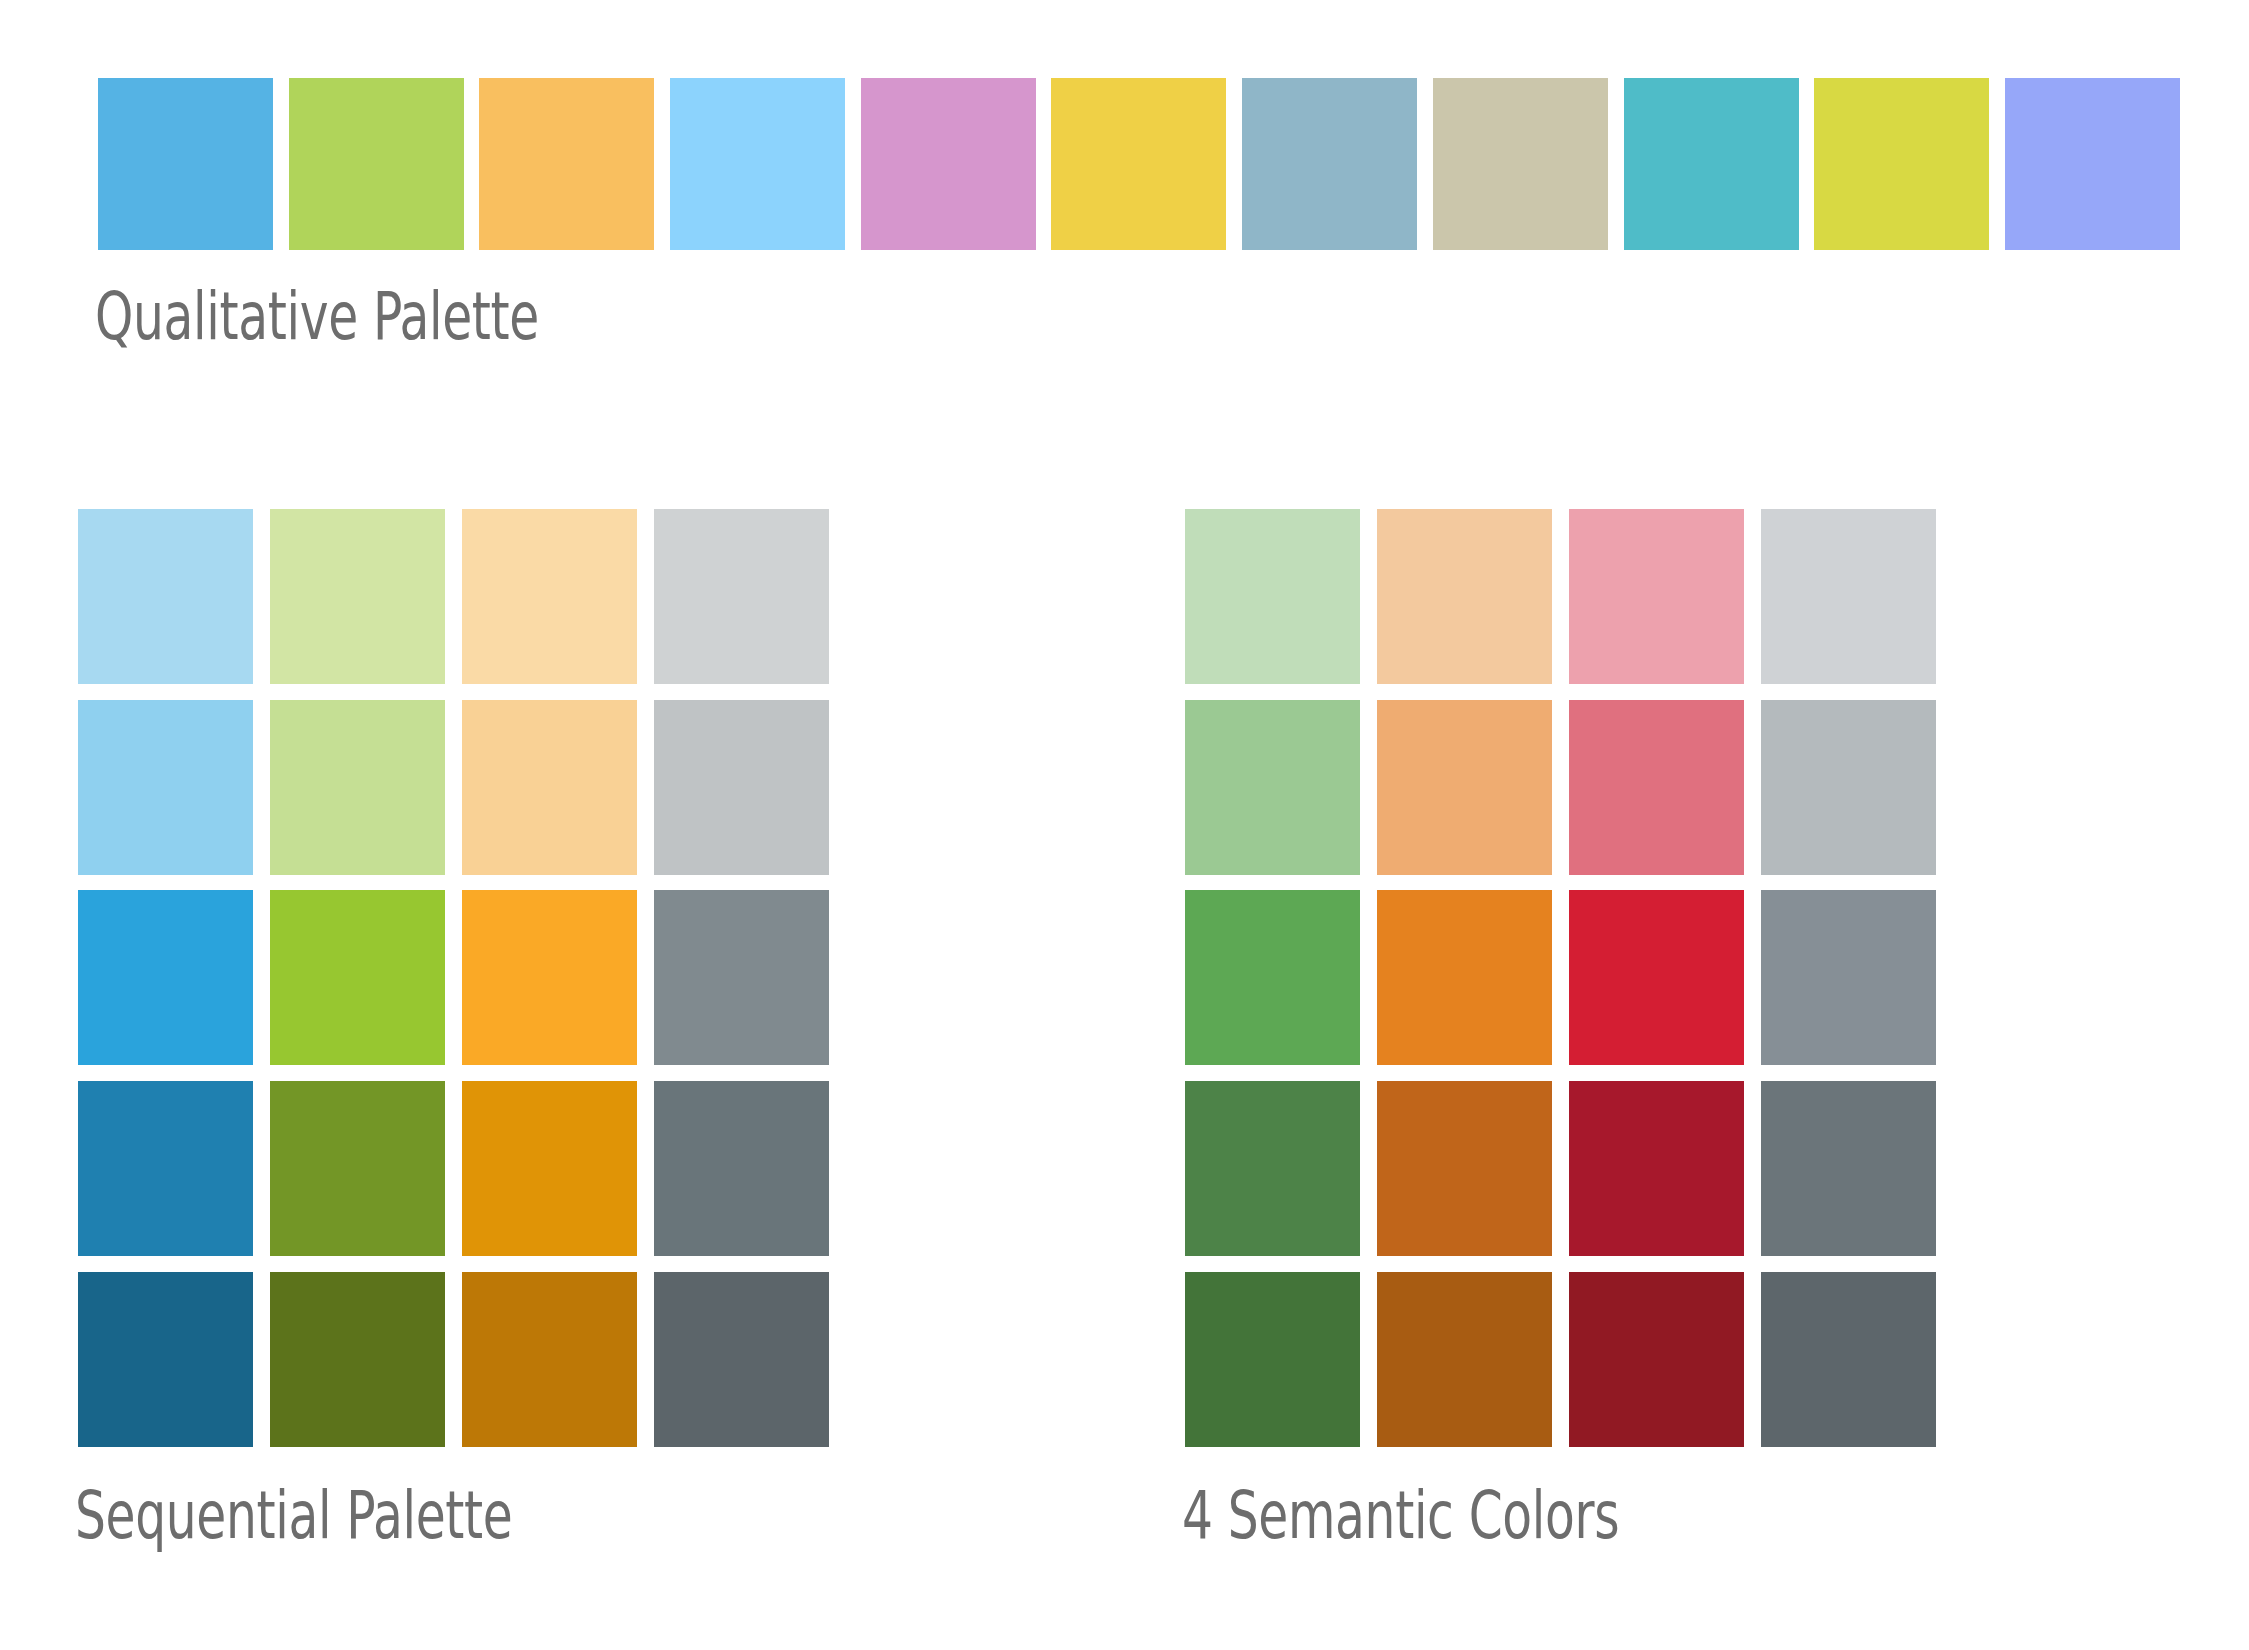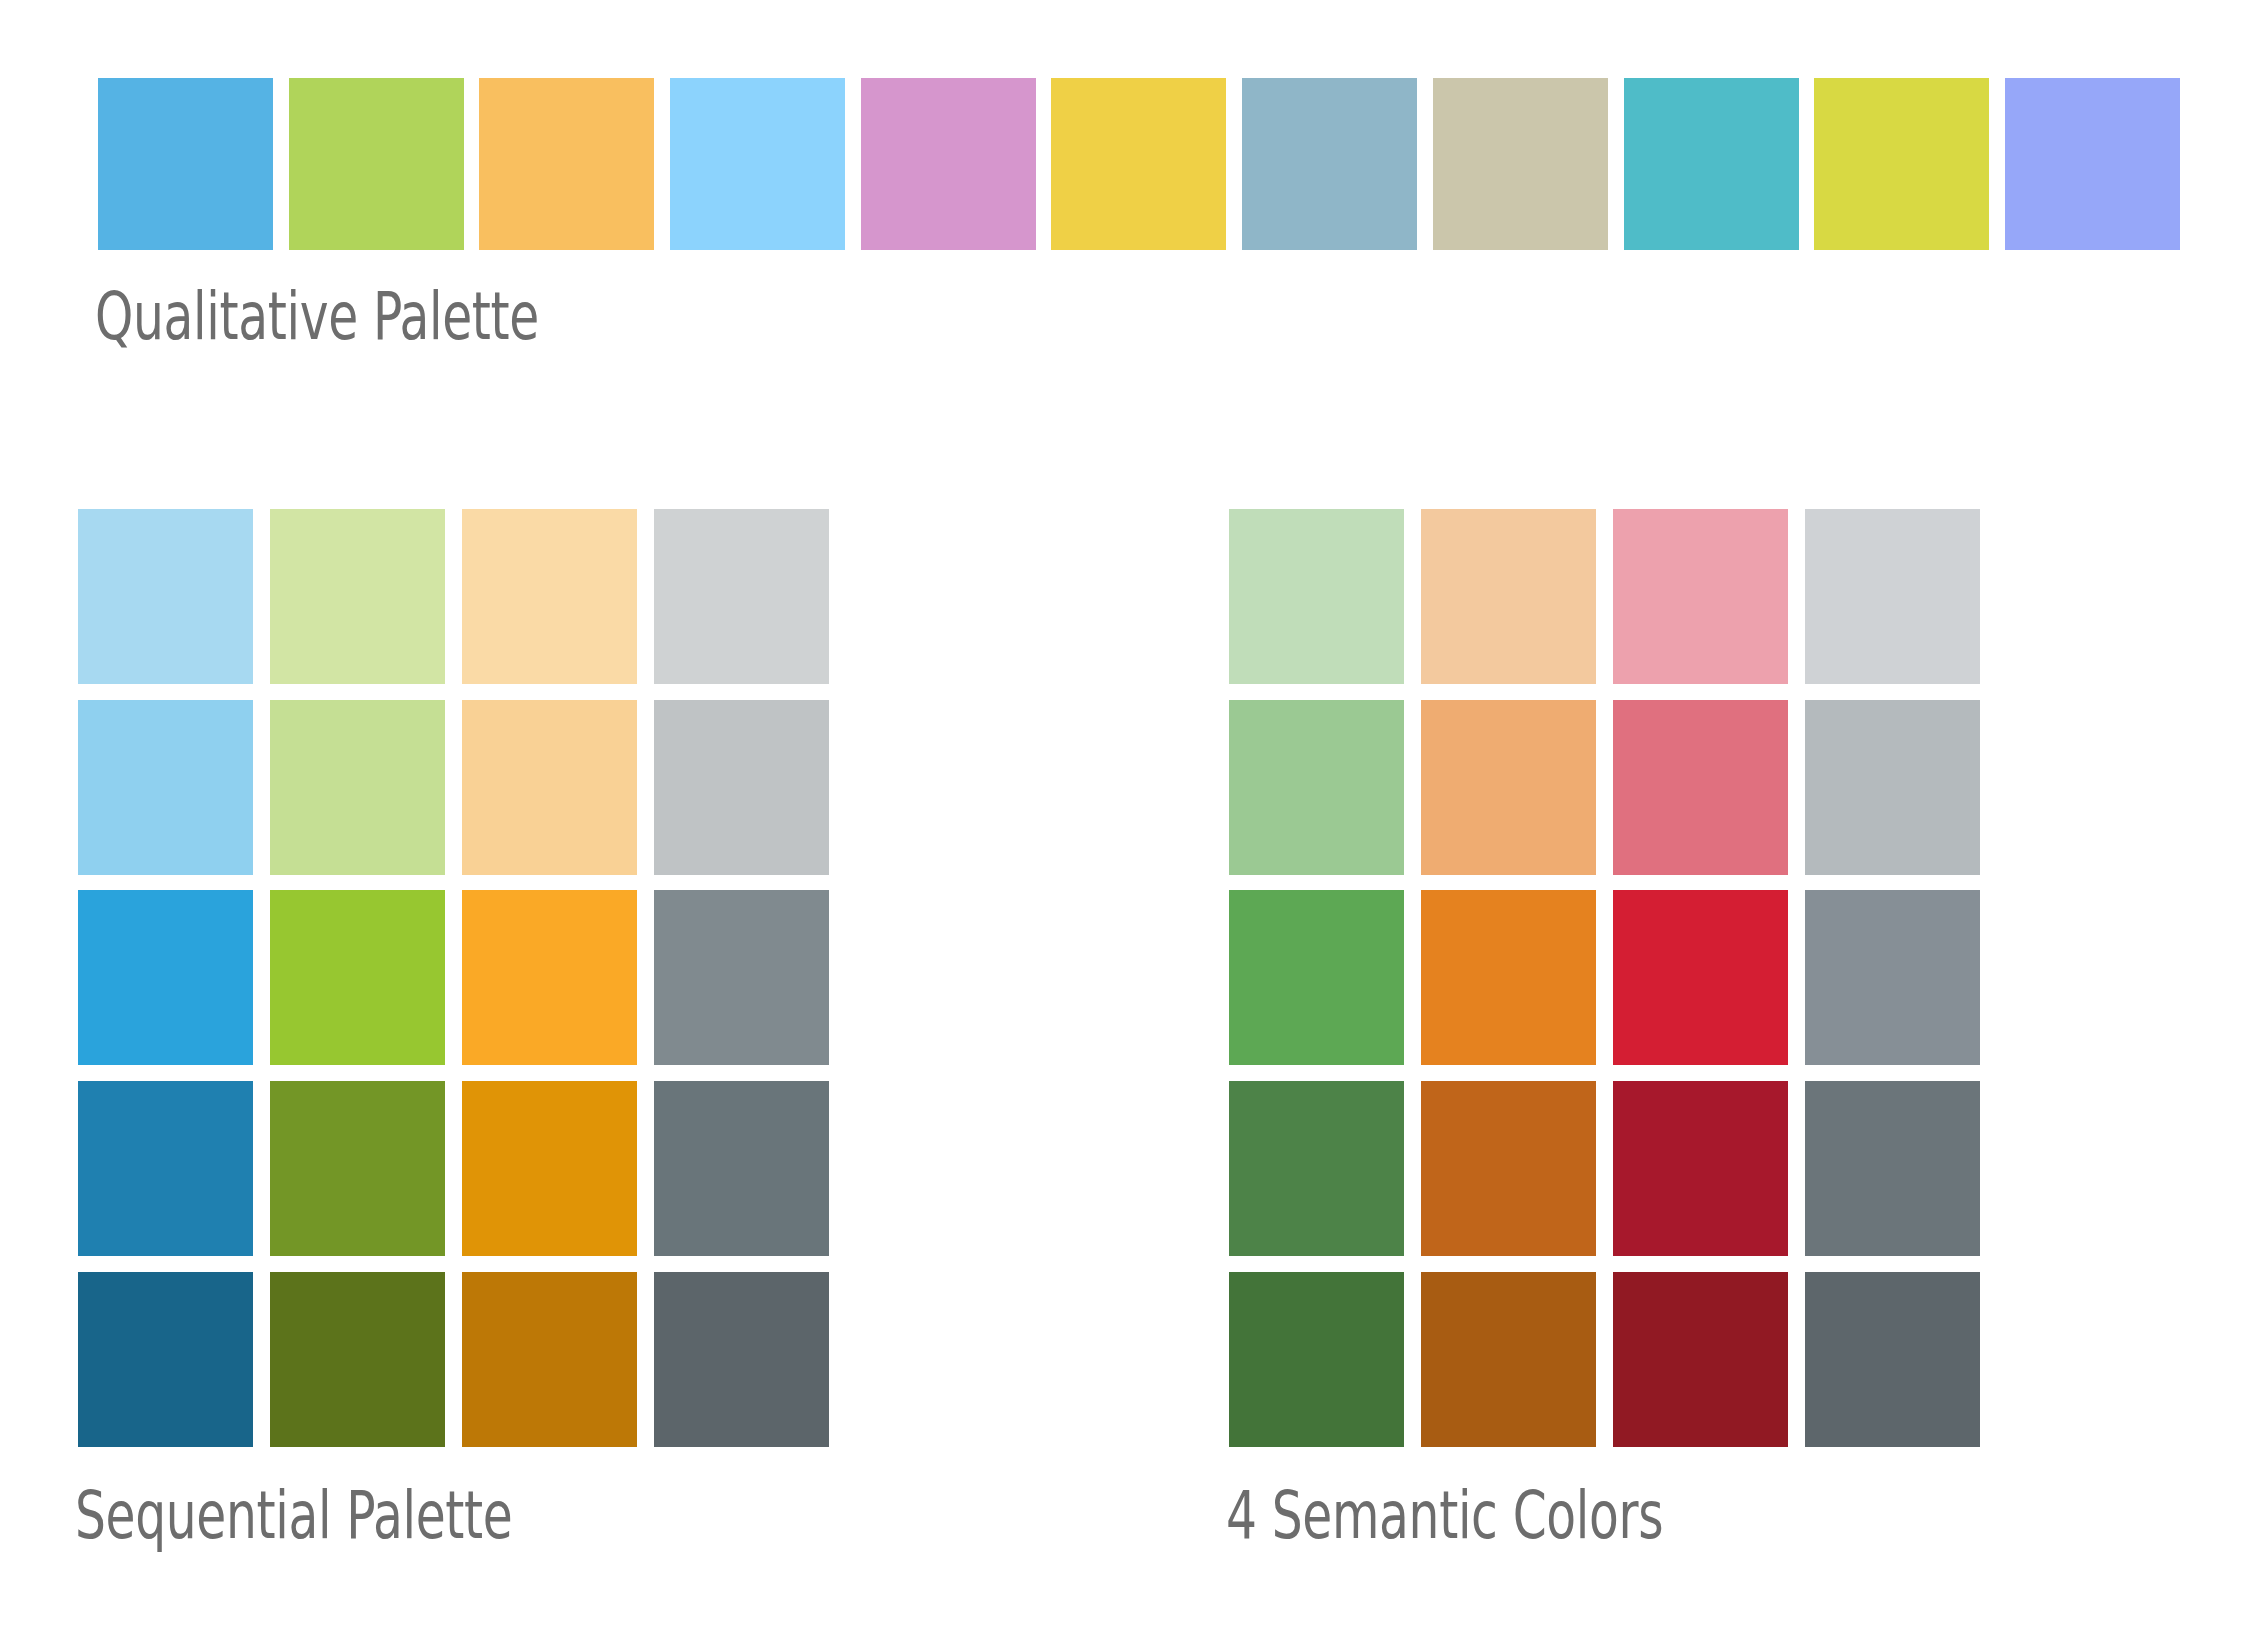--- a/index.html
+++ b/index.html
@@ -38,21 +38,21 @@
   }
 
   
   #sequential-section {
     position: absolute;
     left: 78px;
     top: 509px;
   }
   #semantic-section {
     position: absolute;
-    left: 1229px;
+    left: 1185px;
     top: 509px;
   }
   .palette-grid {
     display: grid;
     grid-template-columns: repeat(4, 175px);
     grid-auto-rows: 175px;
     gap: 15.7px 17px;
   }
   .palette-grid .swatch {
     width: 100%;

